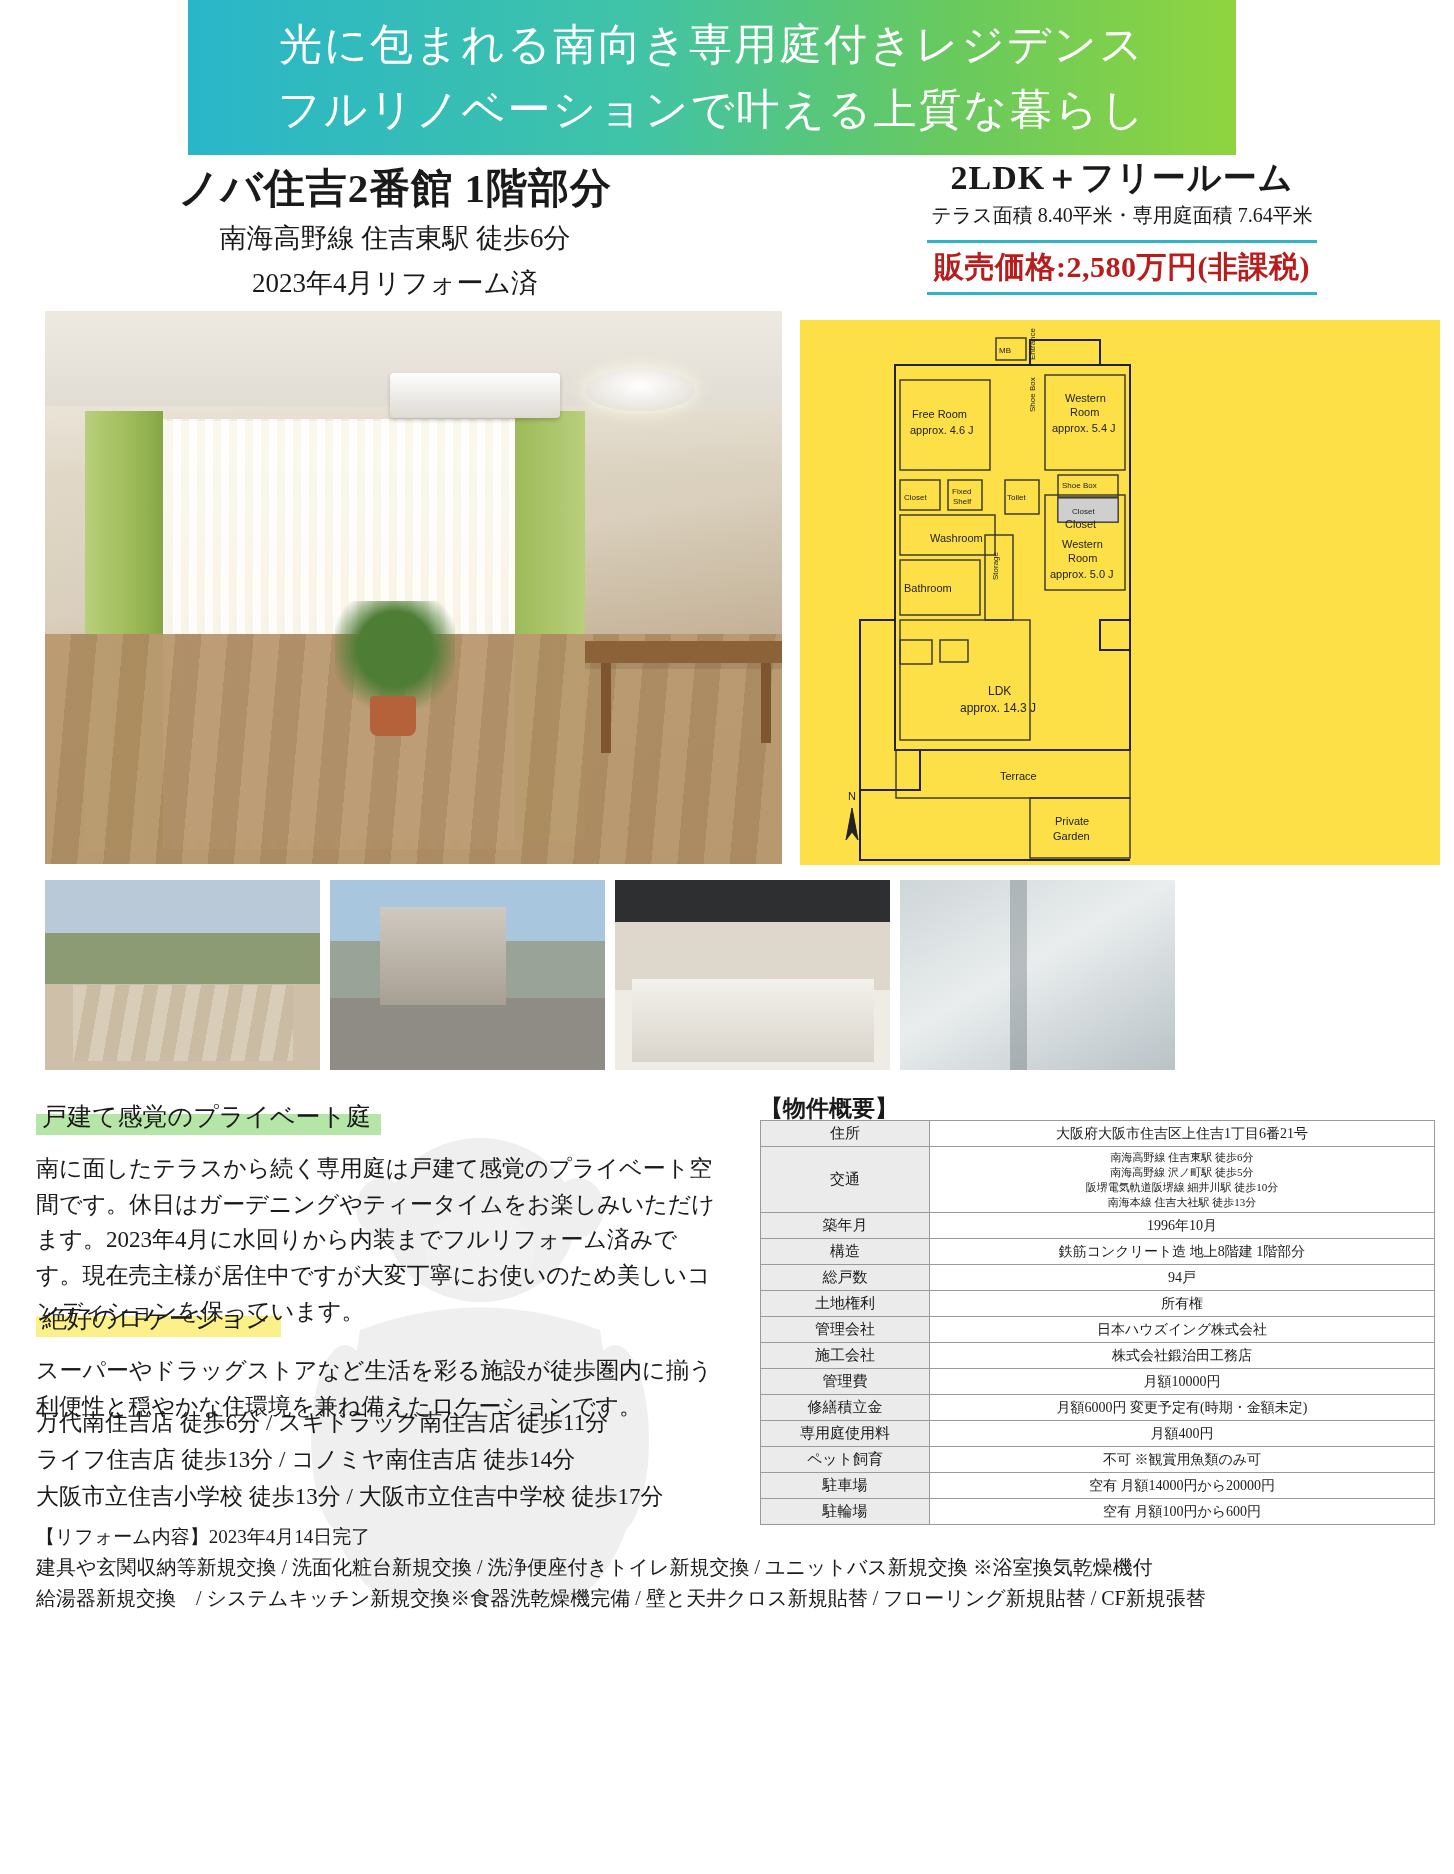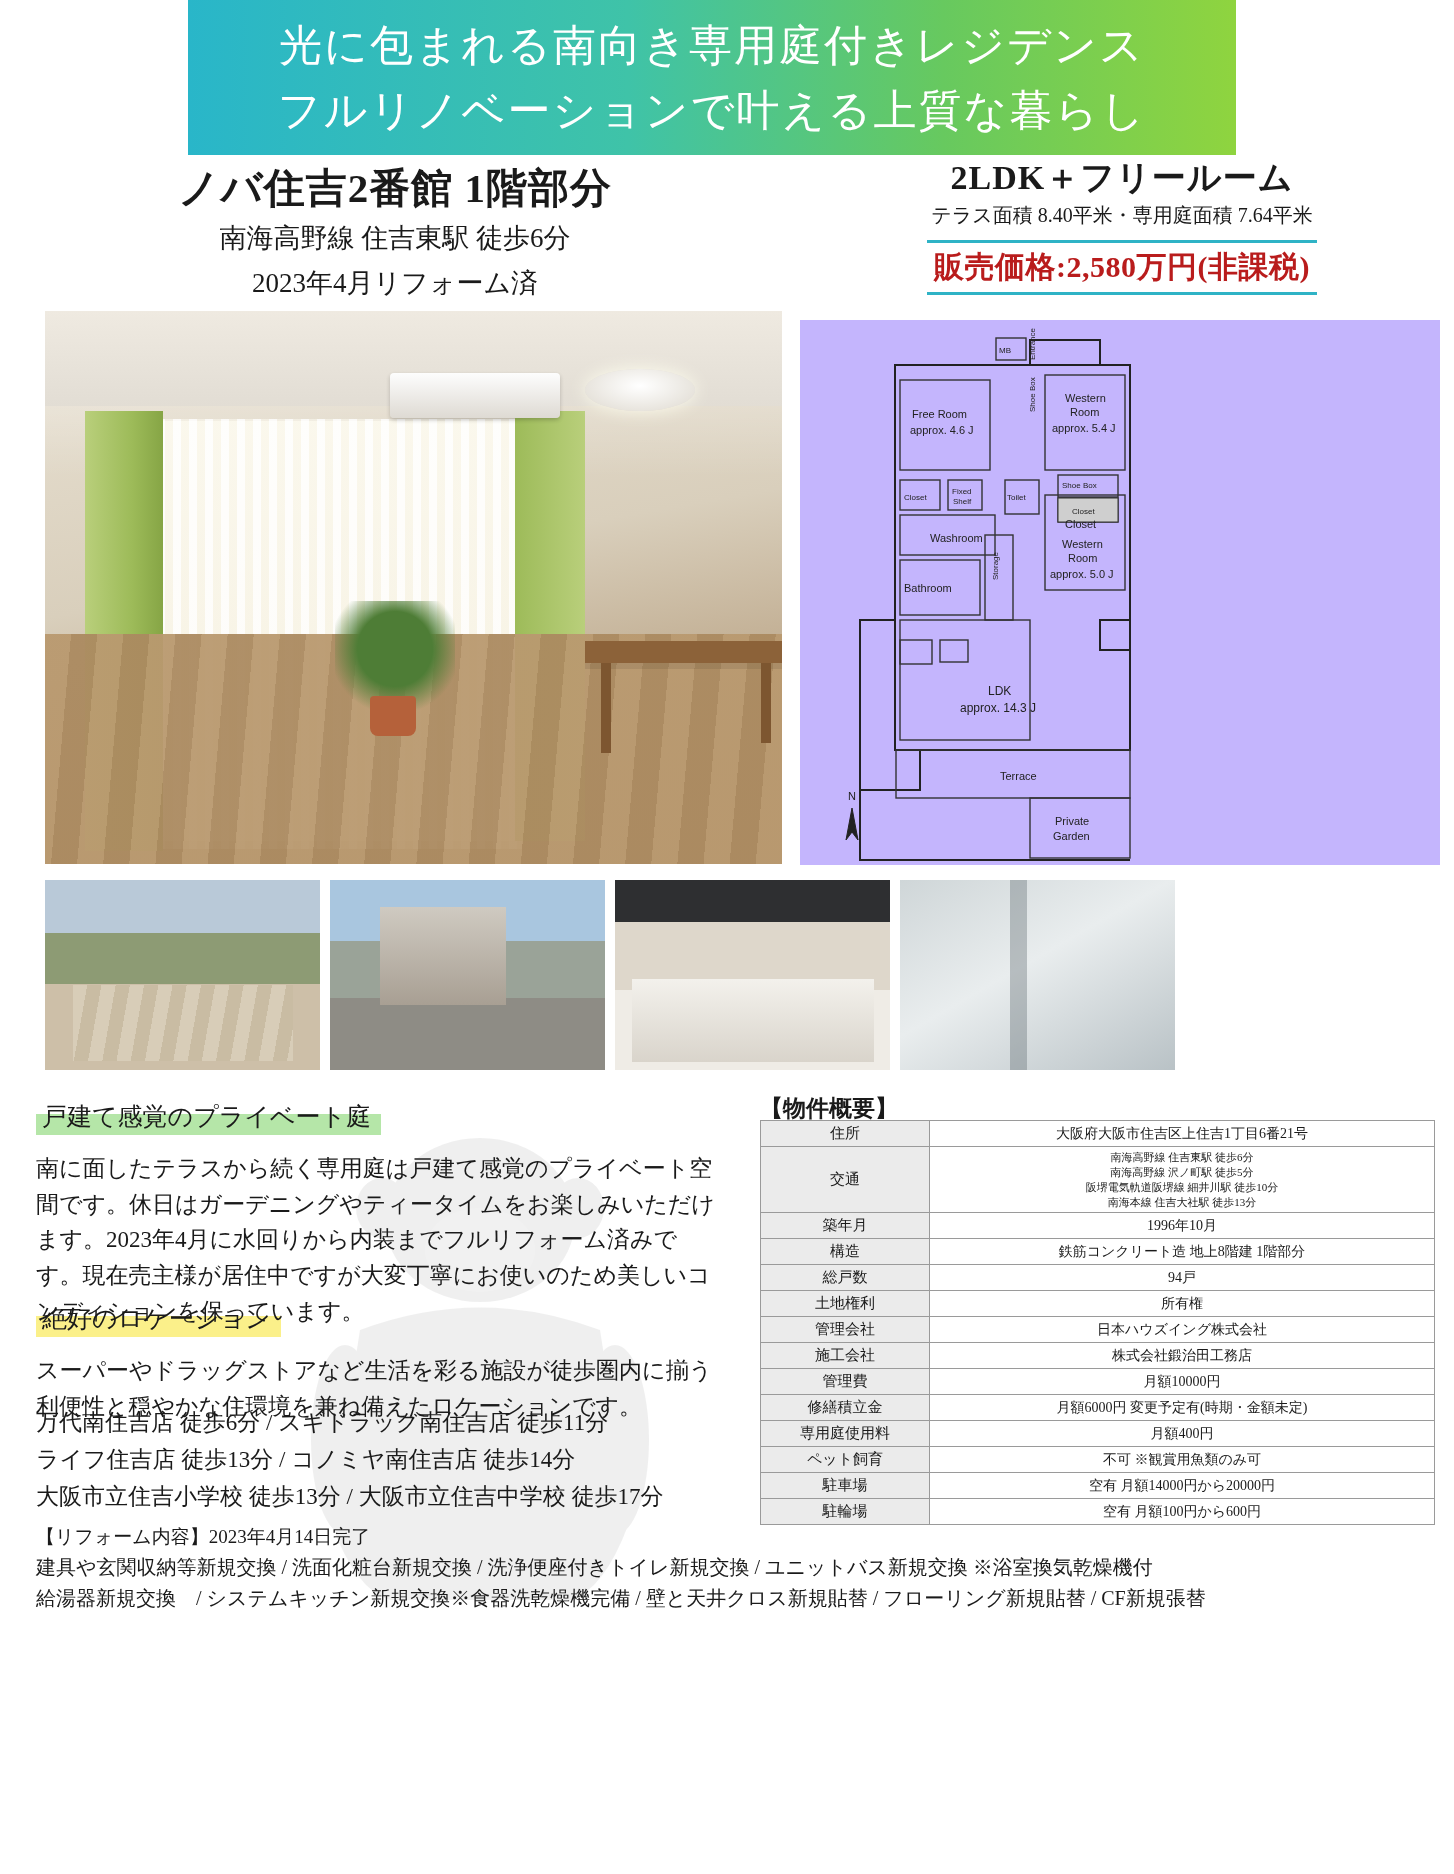--- a/index.html
+++ b/index.html
@@ -14,21 +14,21 @@
   }
 
   
   .banner {
     position: absolute; left: 188px; top: 0; width: 1048px; height: 155px;
     background: linear-gradient(90deg, #29b6c9 0%, #3fc3a8 42%, #67c95f 72%, #8fd43f 100%);
     display: flex; flex-direction: column; align-items: center; justify-content: center;
   }
   .banner-line {
     color: #ffffff; font-size: 43px; letter-spacing: 2px; line-height: 1.5;
-    font-family: Liberation Sans, sans-serif; white-space: nowrap;
+    font-family: Liberation Serif, serif; white-space: nowrap;
   }
 
   
   .title-wrap { position:absolute; left:0; top:155px; width:790px; text-align:center; }
   .main-title {
     font-size: 41px; font-weight: bold; letter-spacing: 1px; line-height:1.25;
     padding-top: 8px;
   }
   .sub-line { font-size: 27px; line-height: 1.5; margin-top: 4px; }
 
@@ -62,21 +62,21 @@
   .mp-sheer{position:absolute;left:112px;top:108px;width:365px;height:430px;background:repeating-linear-gradient(90deg,rgba(255,255,255,.85) 0 8px, rgba(250,248,238,.6) 8px 16px);}
   .mp-floor{position:absolute;left:0;bottom:0;width:100%;height:230px;background:repeating-linear-gradient(95deg,#b9996f 0 26px,#ab8a60 26px 52px);opacity:.95;}
   .mp-table{position:absolute;left:540px;top:330px;width:200px;height:22px;background:#8c6239;box-shadow:0 6px 0 rgba(0,0,0,.08);}
   .mp-table-leg1{position:absolute;left:556px;top:352px;width:10px;height:90px;background:#7d5630;}
   .mp-table-leg2{position:absolute;left:716px;top:352px;width:10px;height:80px;background:#7d5630;}
   .mp-plant{position:absolute;left:290px;top:290px;width:120px;height:120px;background:radial-gradient(circle at 50% 40%,#4e7d36 0 40%, rgba(78,125,54,0) 70%);}
   .mp-pot{position:absolute;left:325px;top:385px;width:46px;height:40px;background:#b5613a;border-radius:4px 4px 8px 8px;}
 
   
   .floorplan {
-    position:absolute; left:800px; top:320px; width:640px; height:545px; background:#c4b5fd;
+    position:absolute; left:800px; top:320px; width:640px; height:545px; background:#fde047;
   }
   .fp-svg { width:100%; height:100%; }
   .fp-label { font-family:"Liberation Sans", sans-serif; font-size:11px; fill:#222; }
   .fp-label-sm { font-family:"Liberation Sans", sans-serif; font-size:8px; fill:#222; }
   .fp-label-lg { font-family:"Liberation Sans", sans-serif; font-size:12px; fill:#222; }
 
   
   .thumbs { position:absolute; left:45px; top:880px; width:1390px; height:190px; display:flex; gap:10px; }
   .thumb { width:275px; height:190px; overflow:hidden; position:relative; }
   .t1 { background:linear-gradient(180deg,#b9c9d8 0 28%,#8d9b74 28% 55%,#cdbfa8 55% 100%); }

